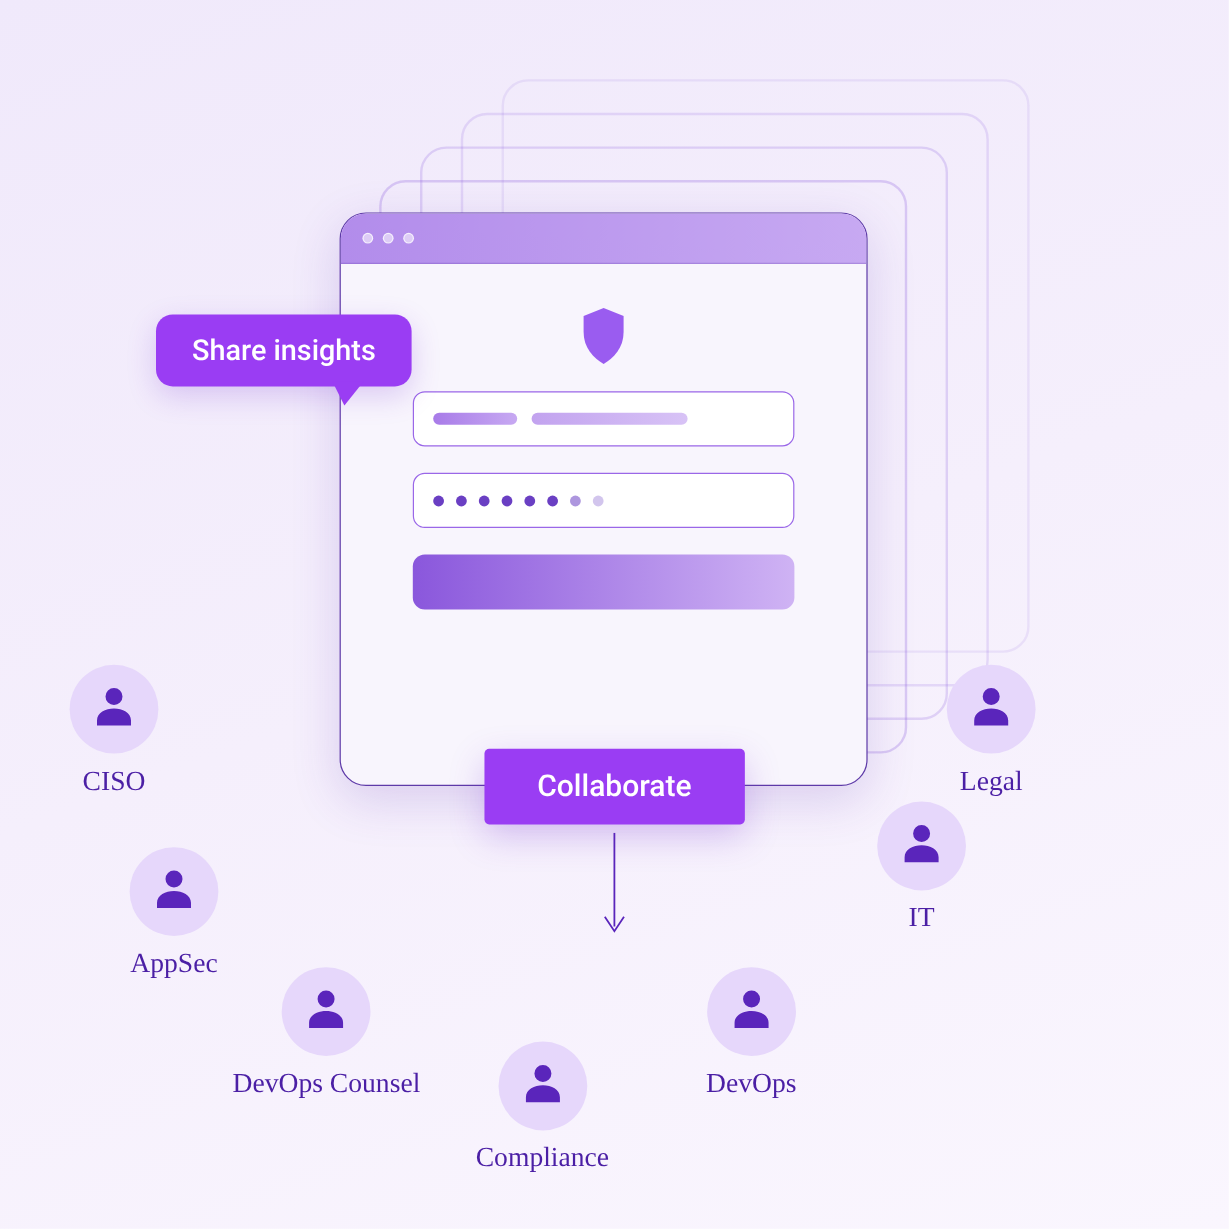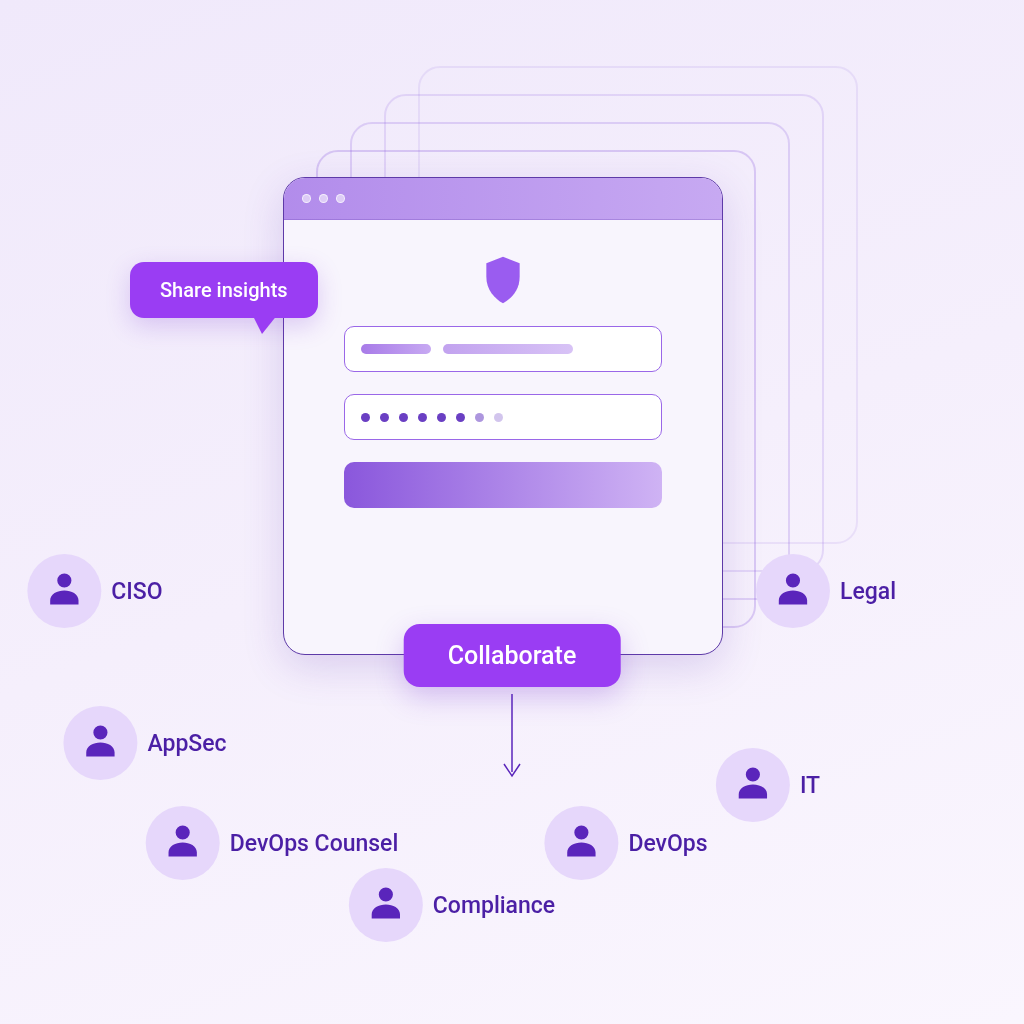--- a/index.html
+++ b/index.html
@@ -79,21 +79,21 @@
     background: linear-gradient(90deg,#8a57dc,#cfb3f4);
   }
 
   
   .bubble {
     position: absolute;
     left: 130px;
     top: 262px;
     background: #9a3df3;
     color: #fff;
-    font-size: 20px;
+    font-size: 24px;
     font-weight: 500;
     padding: 16px 30px;
     border-radius: 14px;
     box-shadow: 0 8px 24px rgba(120,50,210,.22);
   }
   .bubble::after {
     content: "";
     position: absolute;
     bottom: -16px;
     right: 40px;
@@ -107,37 +107,38 @@
   .collab {
     position: absolute;
     left: 50%;
     transform: translateX(-50%);
     top: 624px;
     background: #9a3df3;
     color: #fff;
     font-size: 25px;
     font-weight: 500;
     padding: 17px 44px;
-    border-radius: 16px;
+    border-radius: 4px;
     box-shadow: 0 10px 28px rgba(120,50,210,.25);
   }
   .arrow {
     position: absolute;
     left: 50%;
     top: 694px;
     transform: translateX(-50%);
   }
 
   
   .role {
     position: absolute;
     display: flex;
-    flex-direction: row;
+    flex-direction: column;
     align-items: center;
     gap: 10px;
+    font-family: Liberation Serif, serif;
   }
   .role .circle {
     width: 74px; height: 74px;
     border-radius: 50%;
     background: #e6d7fb;
     display: flex; align-items: center; justify-content: center;
   }
   .role .label {
     color: #4b1fa5;
     font-size: 23px;
@@ -235,21 +236,21 @@
         <span class="label">Compliance</span>
       </div>
       <div class="role" style="left: 626px; top: 806px; transform: translateX(-50%);">
         <div class="circle">
           <span><svg class="person" viewBox="0 0 24 26">
               <path fill="currentColor" d="M12 12a5 5 0 1 0 0-10 5 5 0 0 0 0 10zm0 2c-5 0-10 2.5-10 7v3h20v-3c0-4.5-5-7-10-7z"></path>
             </svg></span>
         </div>
         <span class="label">DevOps</span>
       </div>
-      <div class="role" style="left: 768px; top: 748px; transform: translateX(-50%);">
+      <div class="role" style="left: 768px; top: 668px; transform: translateX(-50%);">
         <div class="circle">
           <span><svg class="person" viewBox="0 0 24 26">
               <path fill="currentColor" d="M12 12a5 5 0 1 0 0-10 5 5 0 0 0 0 10zm0 2c-5 0-10 2.5-10 7v3h20v-3c0-4.5-5-7-10-7z"></path>
             </svg></span>
         </div>
         <span class="label">IT</span>
       </div>
       <div class="role" style="left: 826px; top: 554px; transform: translateX(-50%);">
         <div class="circle">
           <span><svg class="person" viewBox="0 0 24 26">

